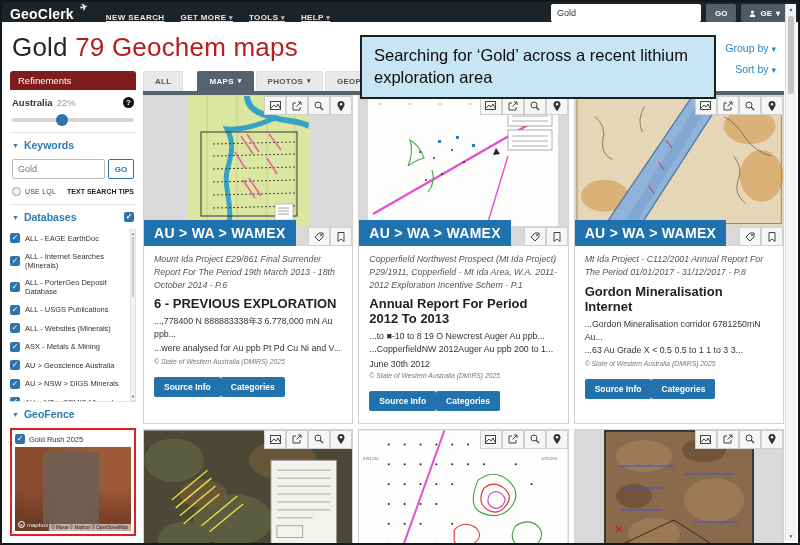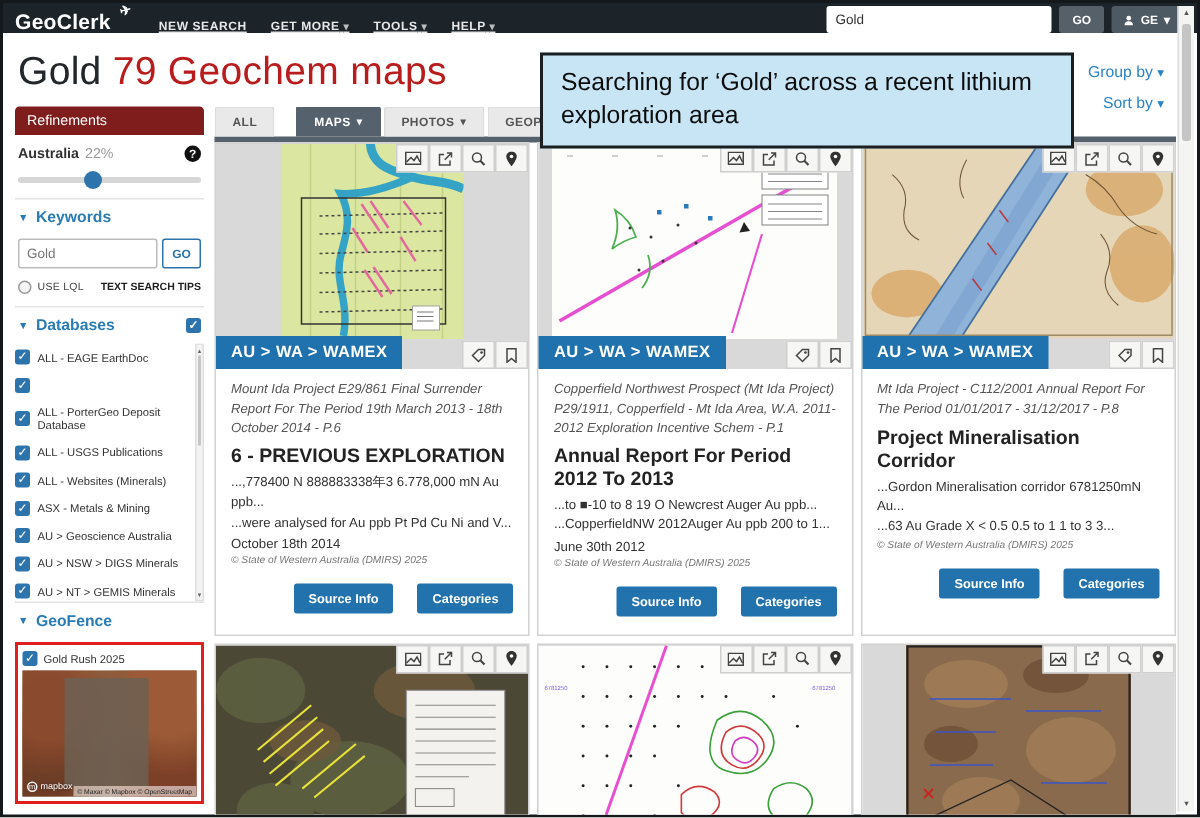--- a/index.html
+++ b/index.html
@@ -89,29 +89,29 @@
 
   
   .cards { display:grid; grid-template-columns:repeat(3, 1fr); gap:5px; margin-top:0; }
   .card { background:#fff; border:1px solid #d2d2d2; position:relative; }
   .thumb-zone { position:relative; background:#d9d9d9; height:150px; }
   .thumb-zone.tall { height:160px; }
   .thumb-img { position:absolute; top:0; bottom:20px; left:0; right:0; display:flex; justify-content:center; overflow:hidden; }
   .icon-strip { position:absolute; top:0; right:0; display:flex; z-index:3; }
   .mini-btn { width:22px; height:19px; background:#f6f6f5; border:1px solid #cfcfcf; display:flex; align-items:center; justify-content:center; cursor:pointer; }
   .mini-btn svg { display:block; }
-  .crumb-bar { position:absolute; left:0; bottom:0; background:#1f72ad; color:#fff; font-size:11px; font-weight:bold; padding:5px 10px; letter-spacing:.3px; cursor:pointer; z-index:2; }
+  .crumb-bar { position:absolute; left:0; bottom:0; background:#1f72ad; color:#fff; font-size:14px; font-weight:bold; padding:5px 10px; letter-spacing:.3px; cursor:pointer; z-index:2; }
   .corner-icons { position:absolute; right:0; bottom:0; display:flex; z-index:2; }
   .card-body { padding:7px 10px 0; }
   .src-title { font-size:8.8px; font-style:italic; color:#555; line-height:1.45; }
   .card-heading { font-size:13px; font-weight:bold; color:#222; margin:5px 0 4px; }
   .snippet { font-size:8.8px; color:#333; line-height:1.5; }
   .card-date { font-size:8.8px; color:#333; margin-top:2px; }
   .card-copy { font-size:6.8px; font-style:italic; color:#777; margin-top:3px; }
-  .btn-row { display:flex; gap:16px; padding:12px 10px 12px;justify-content:flex-end; }
+  .btn-row { display:flex; gap:0; padding:12px 10px 12px; }
   .blue-btn { background:#2272ad; color:#fff; font-size:8.5px; font-weight:bold; border:none; border-radius:2px; padding:5px 10px; cursor:pointer; }
 
   
   .vscroll { position:absolute; top:2px; right:2px; bottom:2px; width:11px; background:#f4f4f2; border-left:1px solid #ddd; z-index:20; }
   .vscroll .ar { position:absolute; left:0; width:100%; text-align:center; font-size:5px; color:#555; }
   .vscroll .thumb { position:absolute; left:2px; right:2px; top:12px; height:78px; background:#c5c5c5; border-radius:2px; cursor:pointer; }
 </style>
 </head>
 <body>
 
@@ -194,20 +194,21 @@
           <span>Databases</span>
           <span class="checkbox hd-check">✓</span>
         </div>
         <div class="db-list">
           <div class="db-item">
               <span class="checkbox">✓</span>
               <span class="db-label">ALL - EAGE EarthDoc</span>
             </div>
           <div class="db-item">
               <span class="checkbox">✓</span>
+              <span class="db-label">ALL - Internet Searches (Minerals)</span>
             </div>
           <div class="db-item">
               <span class="checkbox">✓</span>
               <span class="db-label">ALL - PorterGeo Deposit Database</span>
             </div>
           <div class="db-item">
               <span class="checkbox">✓</span>
               <span class="db-label">ALL - USGS Publications</span>
             </div>
           <div class="db-item">
@@ -366,21 +367,20 @@
                       <path d="M1 .5 H7 V9.5 L4 7 L1 9.5 Z" fill="none" stroke="#444"></path>
                     </svg>
                   </span>
               </div>
             </div>
             <div class="card-body">
               <div class="src-title">Mount Ida Project E29/861 Final Surrender Report For The Period 19th March 2013 - 18th October 2014 - P.6</div>
               <div class="card-heading">6 - PREVIOUS EXPLORATION</div>
               <div class="snippet">...,778400 N 888883338年3 6.778,000 mN Au ppb...</div>
               <div class="snippet">...were analysed for Au ppb Pt Pd Cu Ni and V...</div>
-              <div class="card-date">October 18th 2014</div>
               <div class="card-copy">© State of Western Australia (DMIRS) 2025</div>
             </div>
             <div class="btn-row">
               <button class="blue-btn">Source Info</button>
               <button class="blue-btn">Categories</button>
             </div>
           </div>
 
           <div class="card">
             <div class="thumb-zone">
@@ -544,21 +544,21 @@
                   </span>
                 <span class="mini-btn">
                     <svg width="8" height="10" viewBox="0 0 8 10">
                       <path d="M1 .5 H7 V9.5 L4 7 L1 9.5 Z" fill="none" stroke="#444"></path>
                     </svg>
                   </span>
               </div>
             </div>
             <div class="card-body">
               <div class="src-title">Mt Ida Project - C112/2001 Annual Report For The Period 01/01/2017 - 31/12/2017 - P.8</div>
-              <div class="card-heading">Project Mineralisation Corridor</div>
+              <div class="card-heading">Gordon Mineralisation Internet</div>
               <div class="snippet">...Gordon Mineralisation corridor 6781250mN Au...</div>
               <div class="snippet">...63 Au Grade X &lt; 0.5 0.5 to 1 1 to 3 3...</div>
               <div class="card-copy">© State of Western Australia (DMIRS) 2025</div>
             </div>
             <div class="btn-row">
               <button class="blue-btn">Source Info</button>
               <button class="blue-btn">Categories</button>
             </div>
           </div>
 

